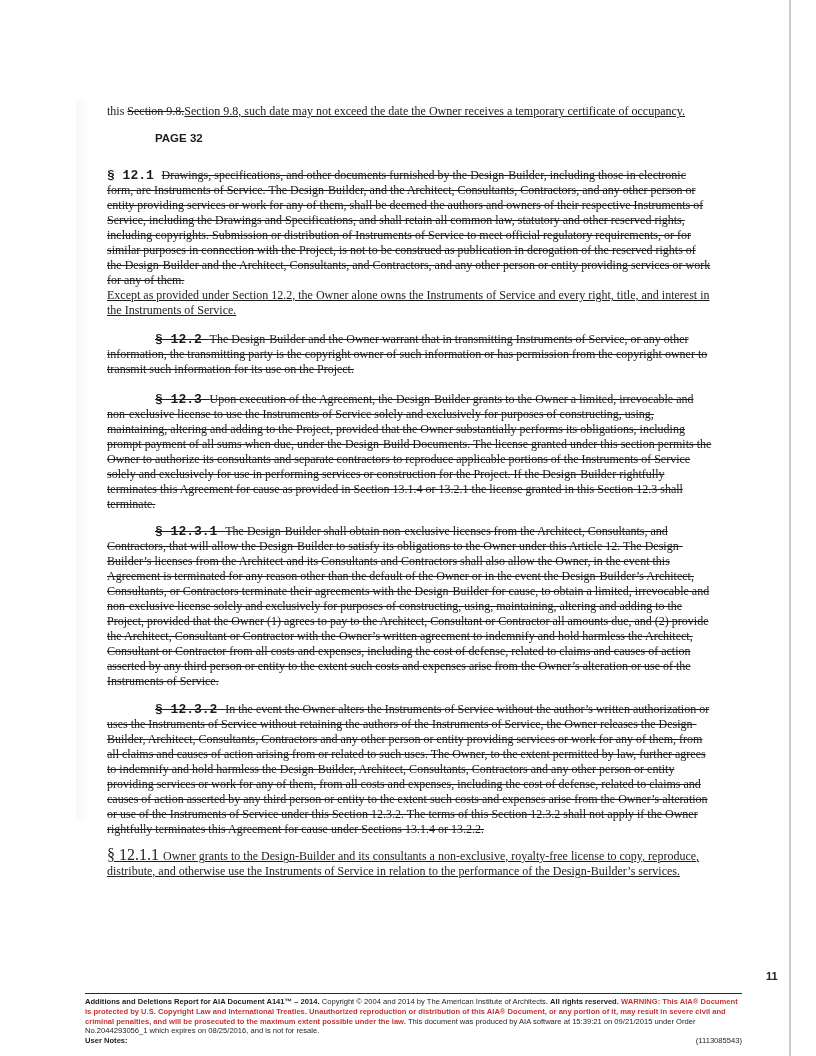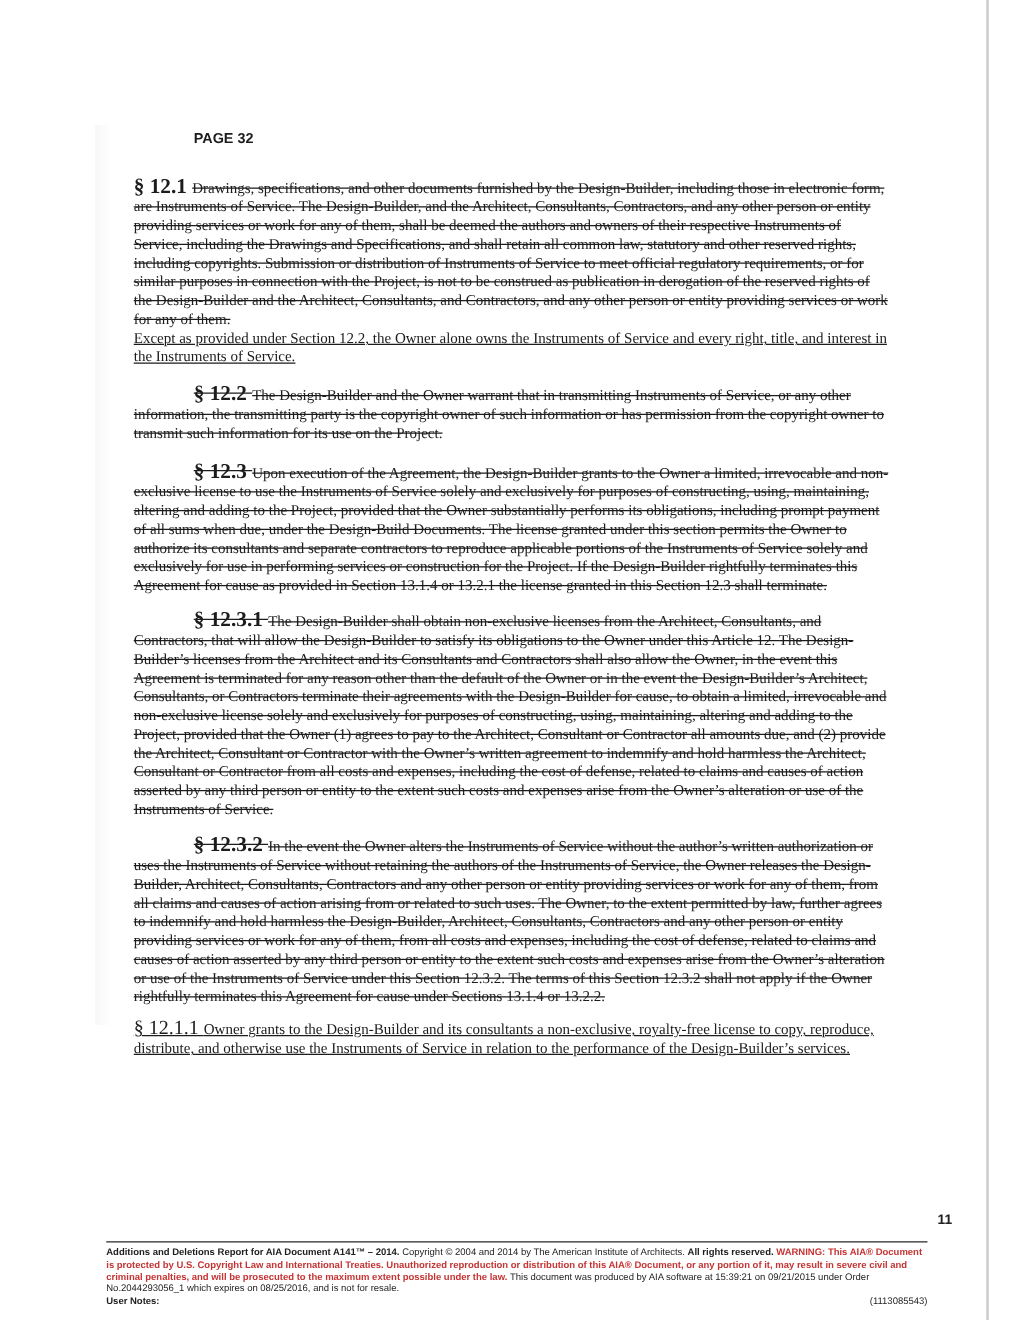--- a/index.html
+++ b/index.html
@@ -29,55 +29,56 @@
   .mb22{margin-bottom:22px;}
   .mb14{margin-bottom:14px;}
   .mb15{margin-bottom:15px;}
   .mb13{margin-bottom:13px;}
   .mb10{margin-bottom:10px;}
   .page-heading{
     font-family:"Liberation Sans", sans-serif;
     font-weight:bold;font-size:11.5px;margin-left:48px;
   }
   .sec-label{
-    font-family:Liberation Serif, serif;
-    font-weight:bold;font-size:17px;
+    font-family:Liberation Mono, monospace;
+    font-weight:bold;font-size:13px;
   }
   .del{text-decoration:line-through;text-decoration-thickness:1px;}
   .add{text-decoration:underline;text-decoration-thickness:1px;}
   .sec-label.del{text-decoration:line-through;padding-left:48px;}
   .serif-label{
     font-family:"Liberation Serif", serif;
     font-weight:normal;font-size:16px;
   }
   .add-block{text-decoration:underline;text-decoration-thickness:1px;}
   .footer{
     position:absolute;left:85px;top:953px;width:657px;
     border-top:1.5px solid #2a2a2a;
     padding-top:3px;
     font-family:"Liberation Sans", sans-serif;
     font-size:7.6px;line-height:9.8px;color:#1e1e1e;margin-top:40px;
   }
   .footer .b{font-weight:bold;}
   .footer .warning{color:#c63434;font-weight:bold;}
   .footer .notes-row{display:flex;justify-content:space-between;}
   .page-num{
-    position:absolute;left:750px;top:970px;
+    position:absolute;left:766px;top:970px;
     font-family:"Liberation Sans", sans-serif;
     font-weight:bold;font-size:11px;color:#222;
   }
 </style>
 </head>
 <body>
 
 <div class="scan-smudge-left"></div>
 <div class="scan-edge-right"></div>
 
 <div class="doc">
 
+  <p class="para mb12"><span>this </span><span class="del">Section 9.8.</span><span class="add">Section 9.8, such date may not exceed the date the Owner receives a temporary certificate of occupancy.</span></p>
 
   <p class="para page-heading mb22">PAGE 32</p>
 
   <p class="para mb14"><span class="sec-label">§ 12.1 </span><span class="del">Drawings, specifications, and other documents furnished by the Design-Builder, including those in electronic form, are Instruments of Service. The Design-Builder, and the Architect, Consultants, Contractors, and any other person or entity providing services or work for any of them, shall be deemed the authors and owners of their respective Instruments of Service, including the Drawings and Specifications, and shall retain all common law, statutory and other reserved rights, including copyrights. Submission or distribution of Instruments of Service to meet official regulatory requirements, or for similar purposes in connection with the Project, is not to be construed as publication in derogation of the reserved rights of the Design-Builder and the Architect, Consultants, and Contractors, and any other person or entity providing services or work for any of them.</span><br><span class="add">Except as provided under Section 12.2, the Owner alone owns the Instruments of Service and every right, title, and interest in the Instruments of Service.</span></p>
 
   <p class="para mb15"><span class="sec-label del">§ 12.2 </span><span class="del">The Design-Builder and the Owner warrant that in transmitting Instruments of Service, or any other information, the transmitting party is the copyright owner of such information or has permission from the copyright owner to transmit such information for its use on the Project.</span></p>
 
   <p class="para mb12"><span class="sec-label del">§ 12.3 </span><span class="del">Upon execution of the Agreement, the Design-Builder grants to the Owner a limited, irrevocable and non-exclusive license to use the Instruments of Service solely and exclusively for purposes of constructing, using, maintaining, altering and adding to the Project, provided that the Owner substantially performs its obligations, including prompt payment of all sums when due, under the Design-Build Documents. The license granted under this section permits the Owner to authorize its consultants and separate contractors to reproduce applicable portions of the Instruments of Service solely and exclusively for use in performing services or construction for the Project. If the Design-Builder rightfully terminates this Agreement for cause as provided in Section 13.1.4 or 13.2.1 the license granted in this Section 12.3 shall terminate.</span></p>
 
   <p class="para mb13"><span class="sec-label del">§ 12.3.1 </span><span class="del">The Design-Builder shall obtain non-exclusive licenses from the Architect, Consultants, and Contractors, that will allow the Design-Builder to satisfy its obligations to the Owner under this Article 12. The Design-Builder’s licenses from the Architect and its Consultants and Contractors shall also allow the Owner, in the event this Agreement is terminated for any reason other than the default of the Owner or in the event the Design-Builder’s Architect, Consultants, or Contractors terminate their agreements with the Design-Builder for cause, to obtain a limited, irrevocable and non-exclusive license solely and exclusively for purposes of constructing, using, maintaining, altering and adding to the Project, provided that the Owner (1) agrees to pay to the Architect, Consultant or Contractor all amounts due, and (2) provide the Architect, Consultant or Contractor with the Owner’s written agreement to indemnify and hold harmless the Architect, Consultant or Contractor from all costs and expenses, including the cost of defense, related to claims and causes of action asserted by any third person or entity to the extent such costs and expenses arise from the Owner’s alteration or use of the Instruments of Service.</span></p>

